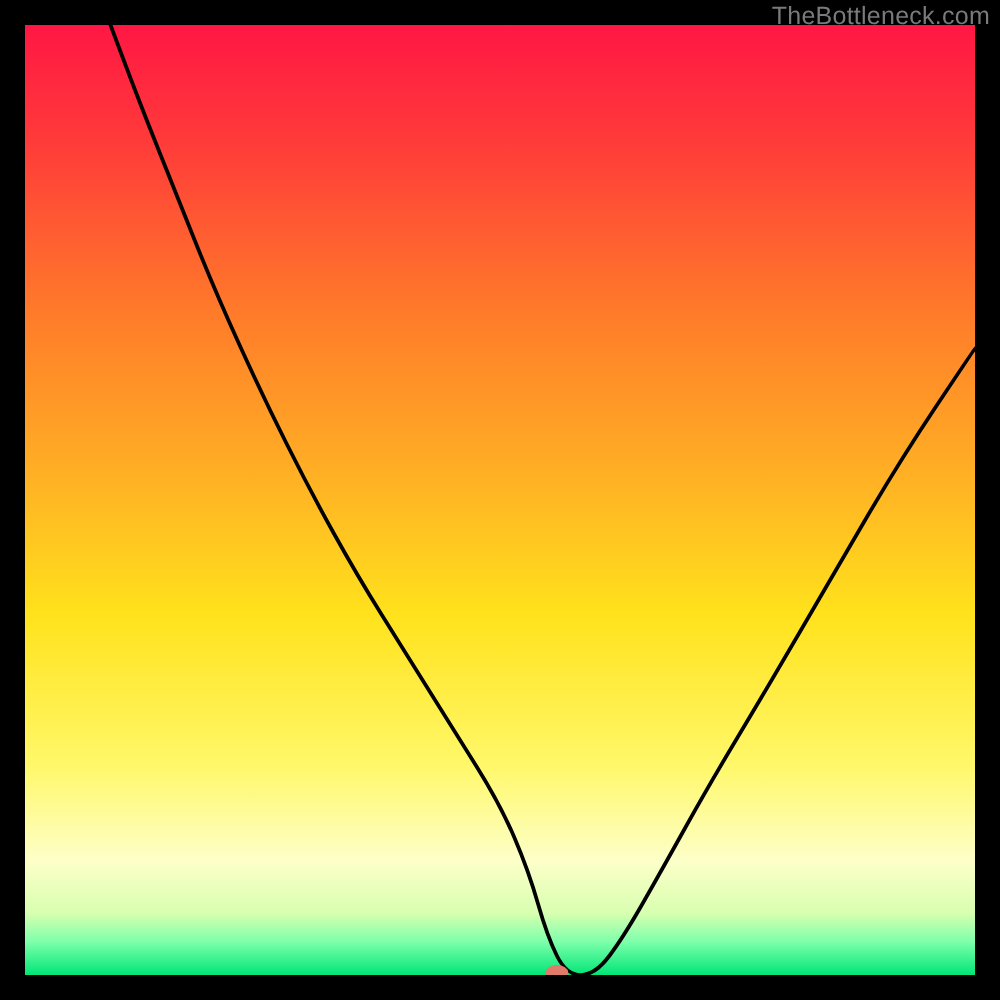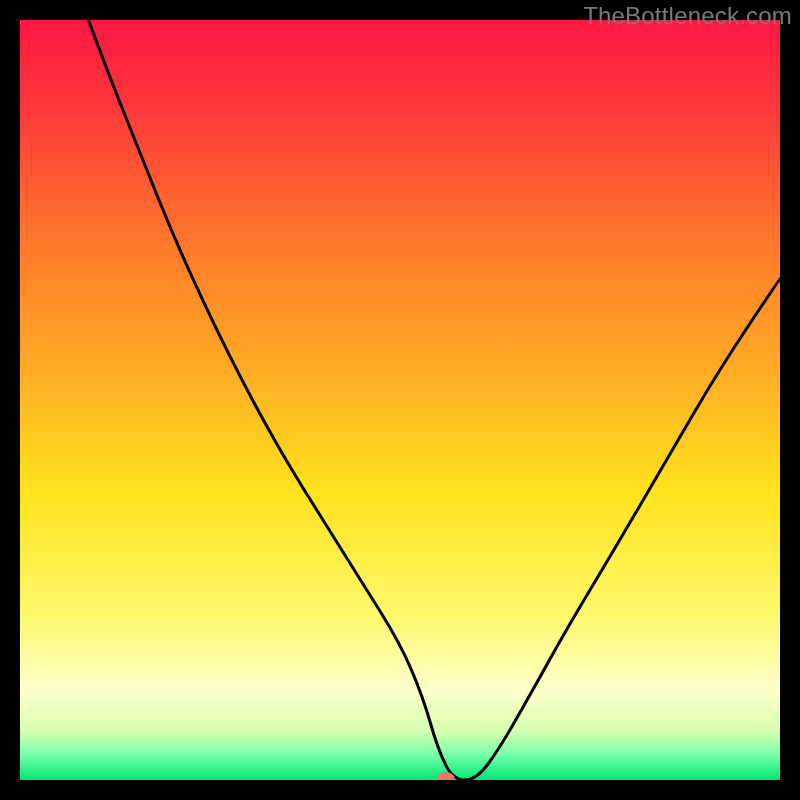--- a/index.html
+++ b/index.html
@@ -15,21 +15,21 @@
     position: relative;
     width: 800px;
     height: 800px;
     background: #000;
   }
   .watermark {
     position: absolute;
     top: 2px;
     right: 8px;
     color: #7a7a7a;
-    font-size: 24px;
+    font-size: 20px;
     font-weight: 500;
     z-index: 10;
     letter-spacing: 0.2px;
   }
   .plot-area {
     position: absolute;
     left: 20px;
     top: 20px;
     width: 760px;
     height: 760px;

